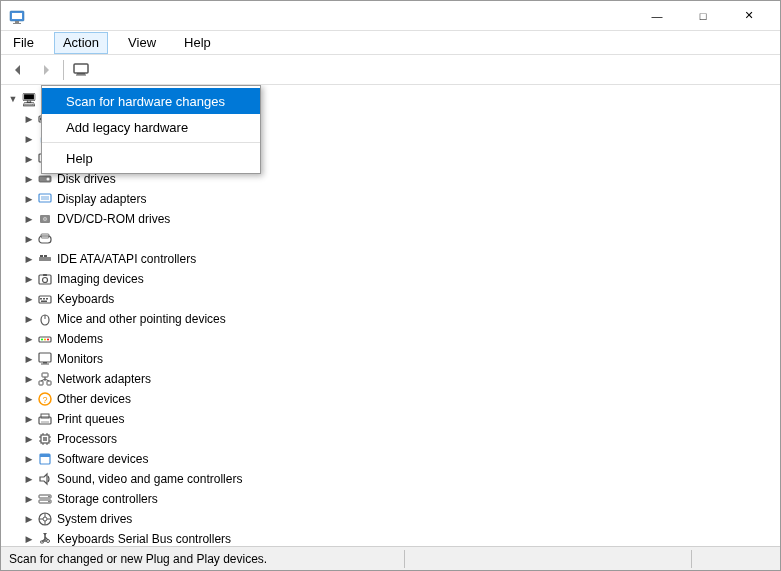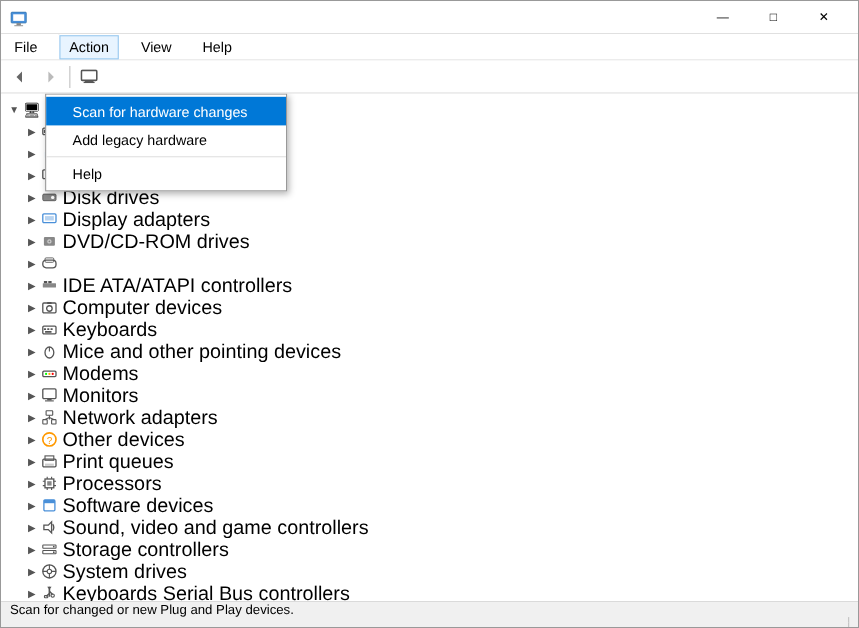--- a/index.html
+++ b/index.html
@@ -161,21 +161,21 @@
       height: 16px;
       margin-right: 4px;
       flex-shrink: 0;
       display: flex;
       align-items: center;
       justify-content: center;
       font-size: 13px;
     }
 
     .tree-label {
-      font-size: 18px;
+      font-size: 12px;
       color: #000;
     }
 
     
     .dropdown-menu {
       position: absolute;
       top: 0px;
       left: 0px;
       background: #fff;
       border: 1px solid #999;
@@ -204,24 +204,24 @@
       background: #e0e0e0;
       margin: 2px 0;
     }
 
     
     .status-bar {
       height: 24px;
       background: #f0f0f0;
       border-top: 1px solid #d0d0d0;
       display: flex;
+      align-items: center;
       padding: 0 8px;
       font-size: 12px;
       color: #000;
-      flex-direction: column;
     }
 
     .status-divider {
       width: 1px;
       height: 18px;
       background: #c0c0c0;
       margin-left: auto;
     }
 
     
@@ -383,21 +383,21 @@
         </div>
         <div class="tree-item" style="padding-left: 20px;">
           <div class="tree-expander">▶</div>
           <div class="tree-icon">
             <svg width="14" height="14" viewBox="0 0 14 14">
               <rect x="1" y="3" width="12" height="9" rx="1" fill="none" stroke="#555" stroke-width="1.2"></rect>
               <circle cx="7" cy="8" r="2.5" fill="none" stroke="#555" stroke-width="1.2"></circle>
               <rect x="5" y="2" width="4" height="2" rx="0.5" fill="#555"></rect>
             </svg>
           </div>
-          <span class="tree-label">Computer devices</span>
+          <span class="tree-label">Imaging devices</span>
         </div>
         <div class="tree-item" style="padding-left: 20px;">
           <div class="tree-expander">▶</div>
           <div class="tree-icon">
             <svg width="14" height="14" viewBox="0 0 14 14">
               <rect x="1" y="4" width="12" height="7" rx="1" fill="none" stroke="#555" stroke-width="1.2"></rect>
               <rect x="2" y="6" width="2" height="1.5" rx="0.3" fill="#555"></rect>
               <rect x="5" y="6" width="2" height="1.5" rx="0.3" fill="#555"></rect>
               <rect x="8" y="6" width="2" height="1.5" rx="0.3" fill="#555"></rect>
               <rect x="3" y="8.5" width="6" height="1.5" rx="0.3" fill="#555"></rect>

